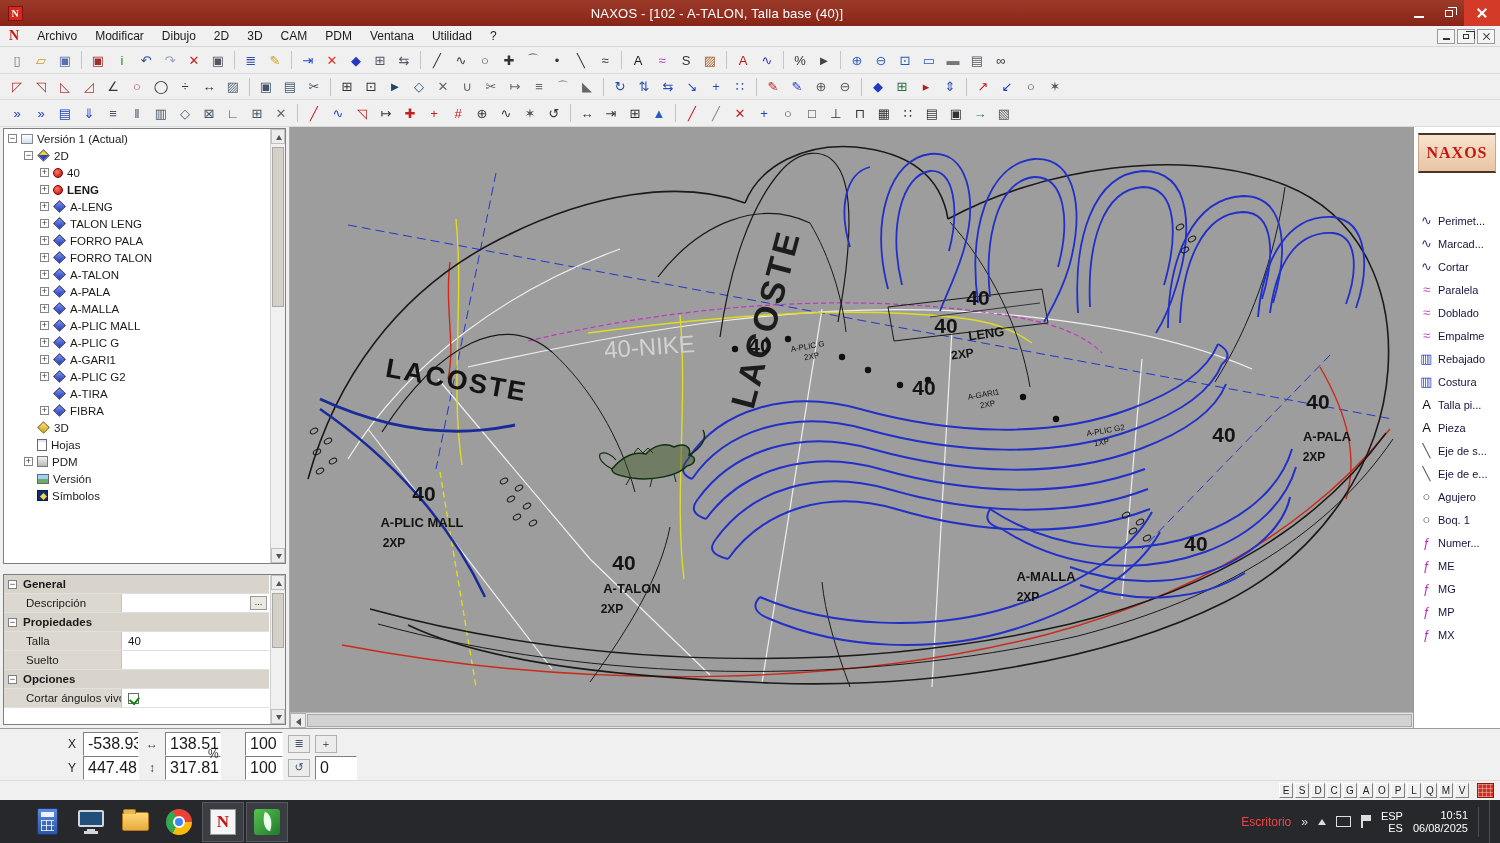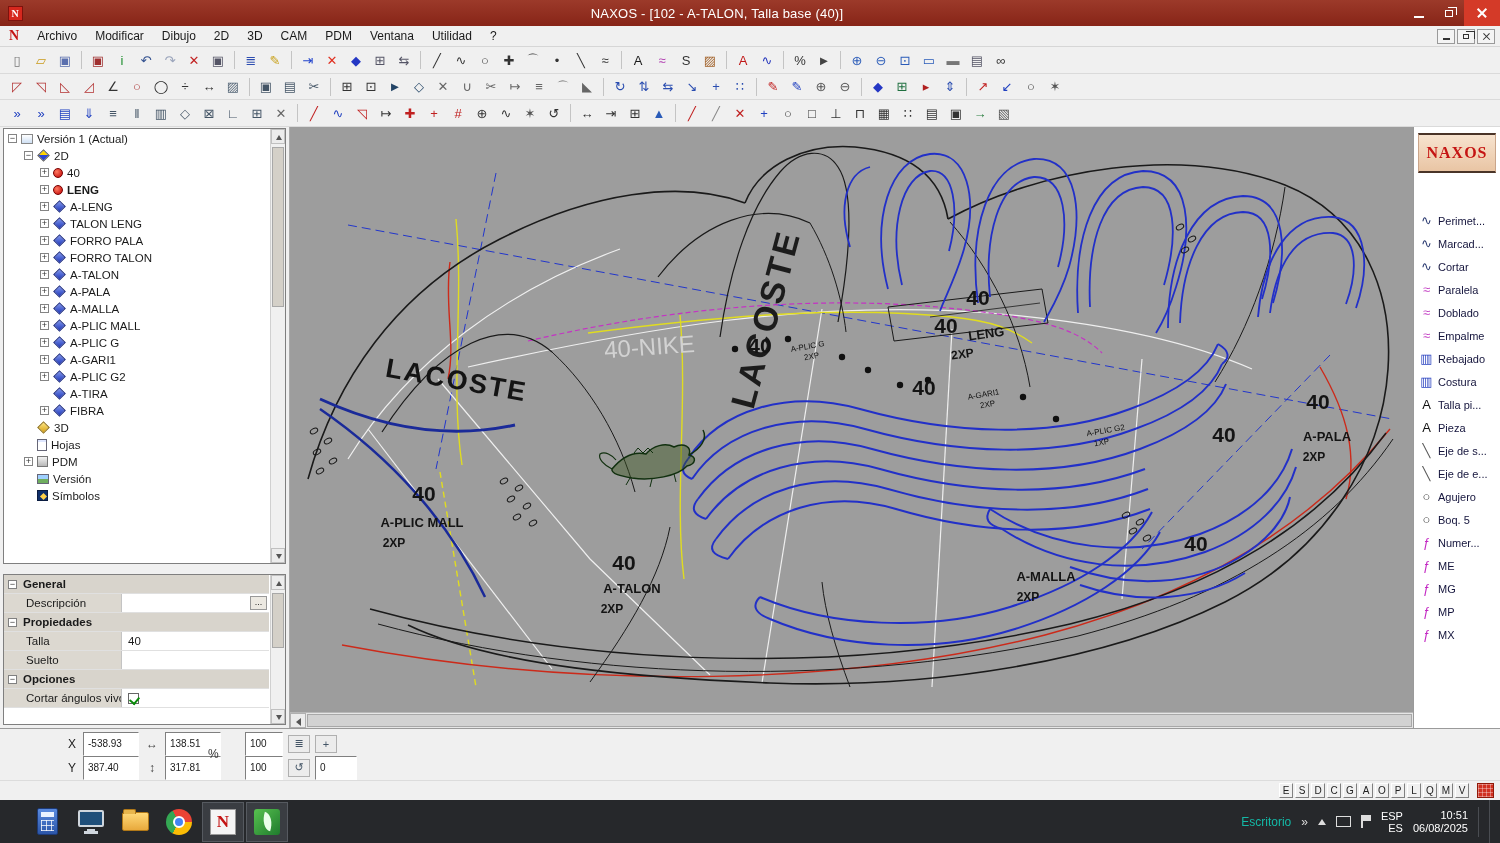--- a/index.html
+++ b/index.html
@@ -105,21 +105,21 @@
   font:700 16px "Liberation Serif",serif;color:#c41414;letter-spacing:1px;text-shadow:1px 1px 0 #f8d7b0}
 .tool-list{margin-top:36px}
 .tool-row{height:23px;display:flex;align-items:center;gap:4px;padding-left:5px;cursor:default}
 .tool-icon{width:15px;text-align:center;font-size:13px;flex:0 0 15px}
 .tool-label{font-size:11px;color:#14143c;white-space:nowrap}
 
 
 .coords-bar{height:52px;background:#f0f0f0;border-top:1px solid #9a9a9a;position:relative;padding:4px 0 0 66px;display:flex;flex-direction:column;gap:3px}
 .crow{display:flex;align-items:center;gap:5px;height:21px}
 .axis-label{width:12px;font-size:12px;color:#222;text-align:center}
-.coord-box{width:56px;height:24px;background:#fff;border:1px solid;border-color:#7f7f7f #ffffff #ffffff #7f7f7f;font-size:10px;display:flex;align-items:center;padding:0 4px;overflow:hidden}
+.coord-box{width:56px;height:24px;background:#fff;border:1px solid;border-color:#7f7f7f #ffffff #ffffff #7f7f7f;font-size:16px;display:flex;align-items:center;padding:0 4px;overflow:hidden}
 .zoom-box{width:38px}
 .angle-box{width:42px}
 .dim-icon{width:16px;text-align:center;color:#444;font-size:12px}
 .gap14{width:14px}
 .status-mini{width:22px;height:18px;border:1px solid #b0b0b0;background:#ececec;font-size:11px;display:flex;align-items:center;justify-content:center;color:#456}
 .percent-abs{position:absolute;left:208px;top:18px;font-size:12px;color:#333}
 
 .modes-bar{height:20px;background:#f0f0f0;border-top:1px solid #dcdcdc;display:flex;align-items:center;justify-content:flex-end;padding-right:6px;gap:2px}
 .mode-cell{width:14px;height:15px;border:1px solid;border-color:#fff #808080 #808080 #fff;background:#f0f0f0;font-size:10px;display:flex;align-items:center;justify-content:center;color:#222;cursor:default}
 .red-grid{width:17px;height:15px;margin-left:6px;background:#d03020;border:1px solid #901808;
@@ -136,21 +136,21 @@
 .pc-icon{width:26px;height:17px;border:2px solid #cfd6dd;background:#1f4f7a;border-radius:2px;position:relative;margin-bottom:6px}
 .pc-icon::after{content:"";position:absolute;left:7px;bottom:-7px;width:8px;height:3px;background:#cfd6dd;box-shadow:-3px 2px 0 #cfd6dd,3px 2px 0 #cfd6dd}
 .folder-icon{width:27px;height:19px;background:linear-gradient(#ffd978,#e8a93c);border:1px solid #b07818;border-radius:2px;position:relative}
 .folder-icon::before{content:"";position:absolute;left:0;top:-4px;width:11px;height:4px;background:#e8b64c;border:1px solid #b07818;border-bottom:none;border-radius:2px 2px 0 0}
 .chrome-icon{width:26px;height:26px;border-radius:50%;background:conic-gradient(from -30deg,#ea4335 0 120deg,#fbbc05 0 240deg,#34a853 0 360deg);position:relative}
 .chrome-icon::after{content:"";position:absolute;left:7px;top:7px;width:8px;height:8px;border-radius:50%;background:#4285f4;border:2px solid #fff}
 .naxos-tile-icon{width:26px;height:26px;background:#f5f5f5;border:1px solid #999;display:flex;align-items:center;justify-content:center;font:700 17px "Liberation Serif",serif;color:#c41414}
 .leaf-icon{width:26px;height:26px;background:linear-gradient(135deg,#57c24f,#1f7a2d);border-radius:3px;position:relative}
 .leaf-icon::after{content:"";position:absolute;left:8px;top:4px;width:11px;height:17px;background:#eaffea;border-radius:0 100% 0 100%;transform:rotate(18deg)}
 .tray{margin-left:auto;display:flex;align-items:center;gap:10px;padding-right:4px;height:100%}
-.desk-label{font-size:12px;color:#14b8a6}
+.desk-label{font-size:12px;color:#ef4444}
 .chev{font-size:12px;color:#ddd}
 .tray-up{width:0;height:0;border-left:4px solid transparent;border-right:4px solid transparent;border-bottom:6px solid #ddd}
 .tray-ico-display{width:15px;height:11px;border:1px solid #ddd}
 .tray-ico-flag{width:10px;height:13px;border-left:2px solid #ddd;position:relative}
 .tray-ico-flag::after{content:"";position:absolute;left:0;top:0;width:8px;height:6px;background:#ddd}
 .lang{text-align:right;font-size:11px;line-height:12px;color:#fff}
 .clock{text-align:right;font-size:11px;line-height:13px;color:#fff}
 .tray-divider{width:1px;height:30px;background:#4a4d52}
 .show-desktop{width:7px;height:100%;border-left:1px solid #4a4d52}
 </style>
@@ -745,21 +745,21 @@
           <div class="tool-row">
             <span class="tool-icon" style="color: rgb(85, 85, 85);">╲</span>
             <span class="tool-label">Eje de e...</span>
           </div>
           <div class="tool-row">
             <span class="tool-icon" style="color: rgb(51, 51, 51);">○</span>
             <span class="tool-label">Agujero</span>
           </div>
           <div class="tool-row">
             <span class="tool-icon" style="color: rgb(51, 51, 51);">○</span>
-            <span class="tool-label">Boq. 5</span>
+            <span class="tool-label">Boq. 1</span>
           </div>
           <div class="tool-row">
             <span class="tool-icon" style="color: rgb(195, 42, 195);">ƒ</span>
             <span class="tool-label">Numer...</span>
           </div>
           <div class="tool-row">
             <span class="tool-icon" style="color: rgb(195, 42, 195);">ƒ</span>
             <span class="tool-label">ME</span>
           </div>
           <div class="tool-row">
@@ -784,21 +784,21 @@
       <span class="coord-box">-538.93</span>
       <span class="dim-icon">↔</span>
       <span class="coord-box">138.51</span>
       <span class="gap14"></span>
       <span class="coord-box zoom-box">100</span>
       <span class="status-mini">≣</span>
       <span class="status-mini">+</span>
     </div>
     <div class="crow">
       <span class="axis-label">Y</span>
-      <span class="coord-box">387.40</span>
+      <span class="coord-box">447.48</span>
       <span class="dim-icon">↕</span>
       <span class="coord-box">317.81</span>
       <span class="gap14"></span>
       <span class="coord-box zoom-box">100</span>
       <span class="status-mini">↺</span>
       <span class="coord-box angle-box">0</span>
     </div>
     <span class="percent-abs">%</span>
   </div>
 

